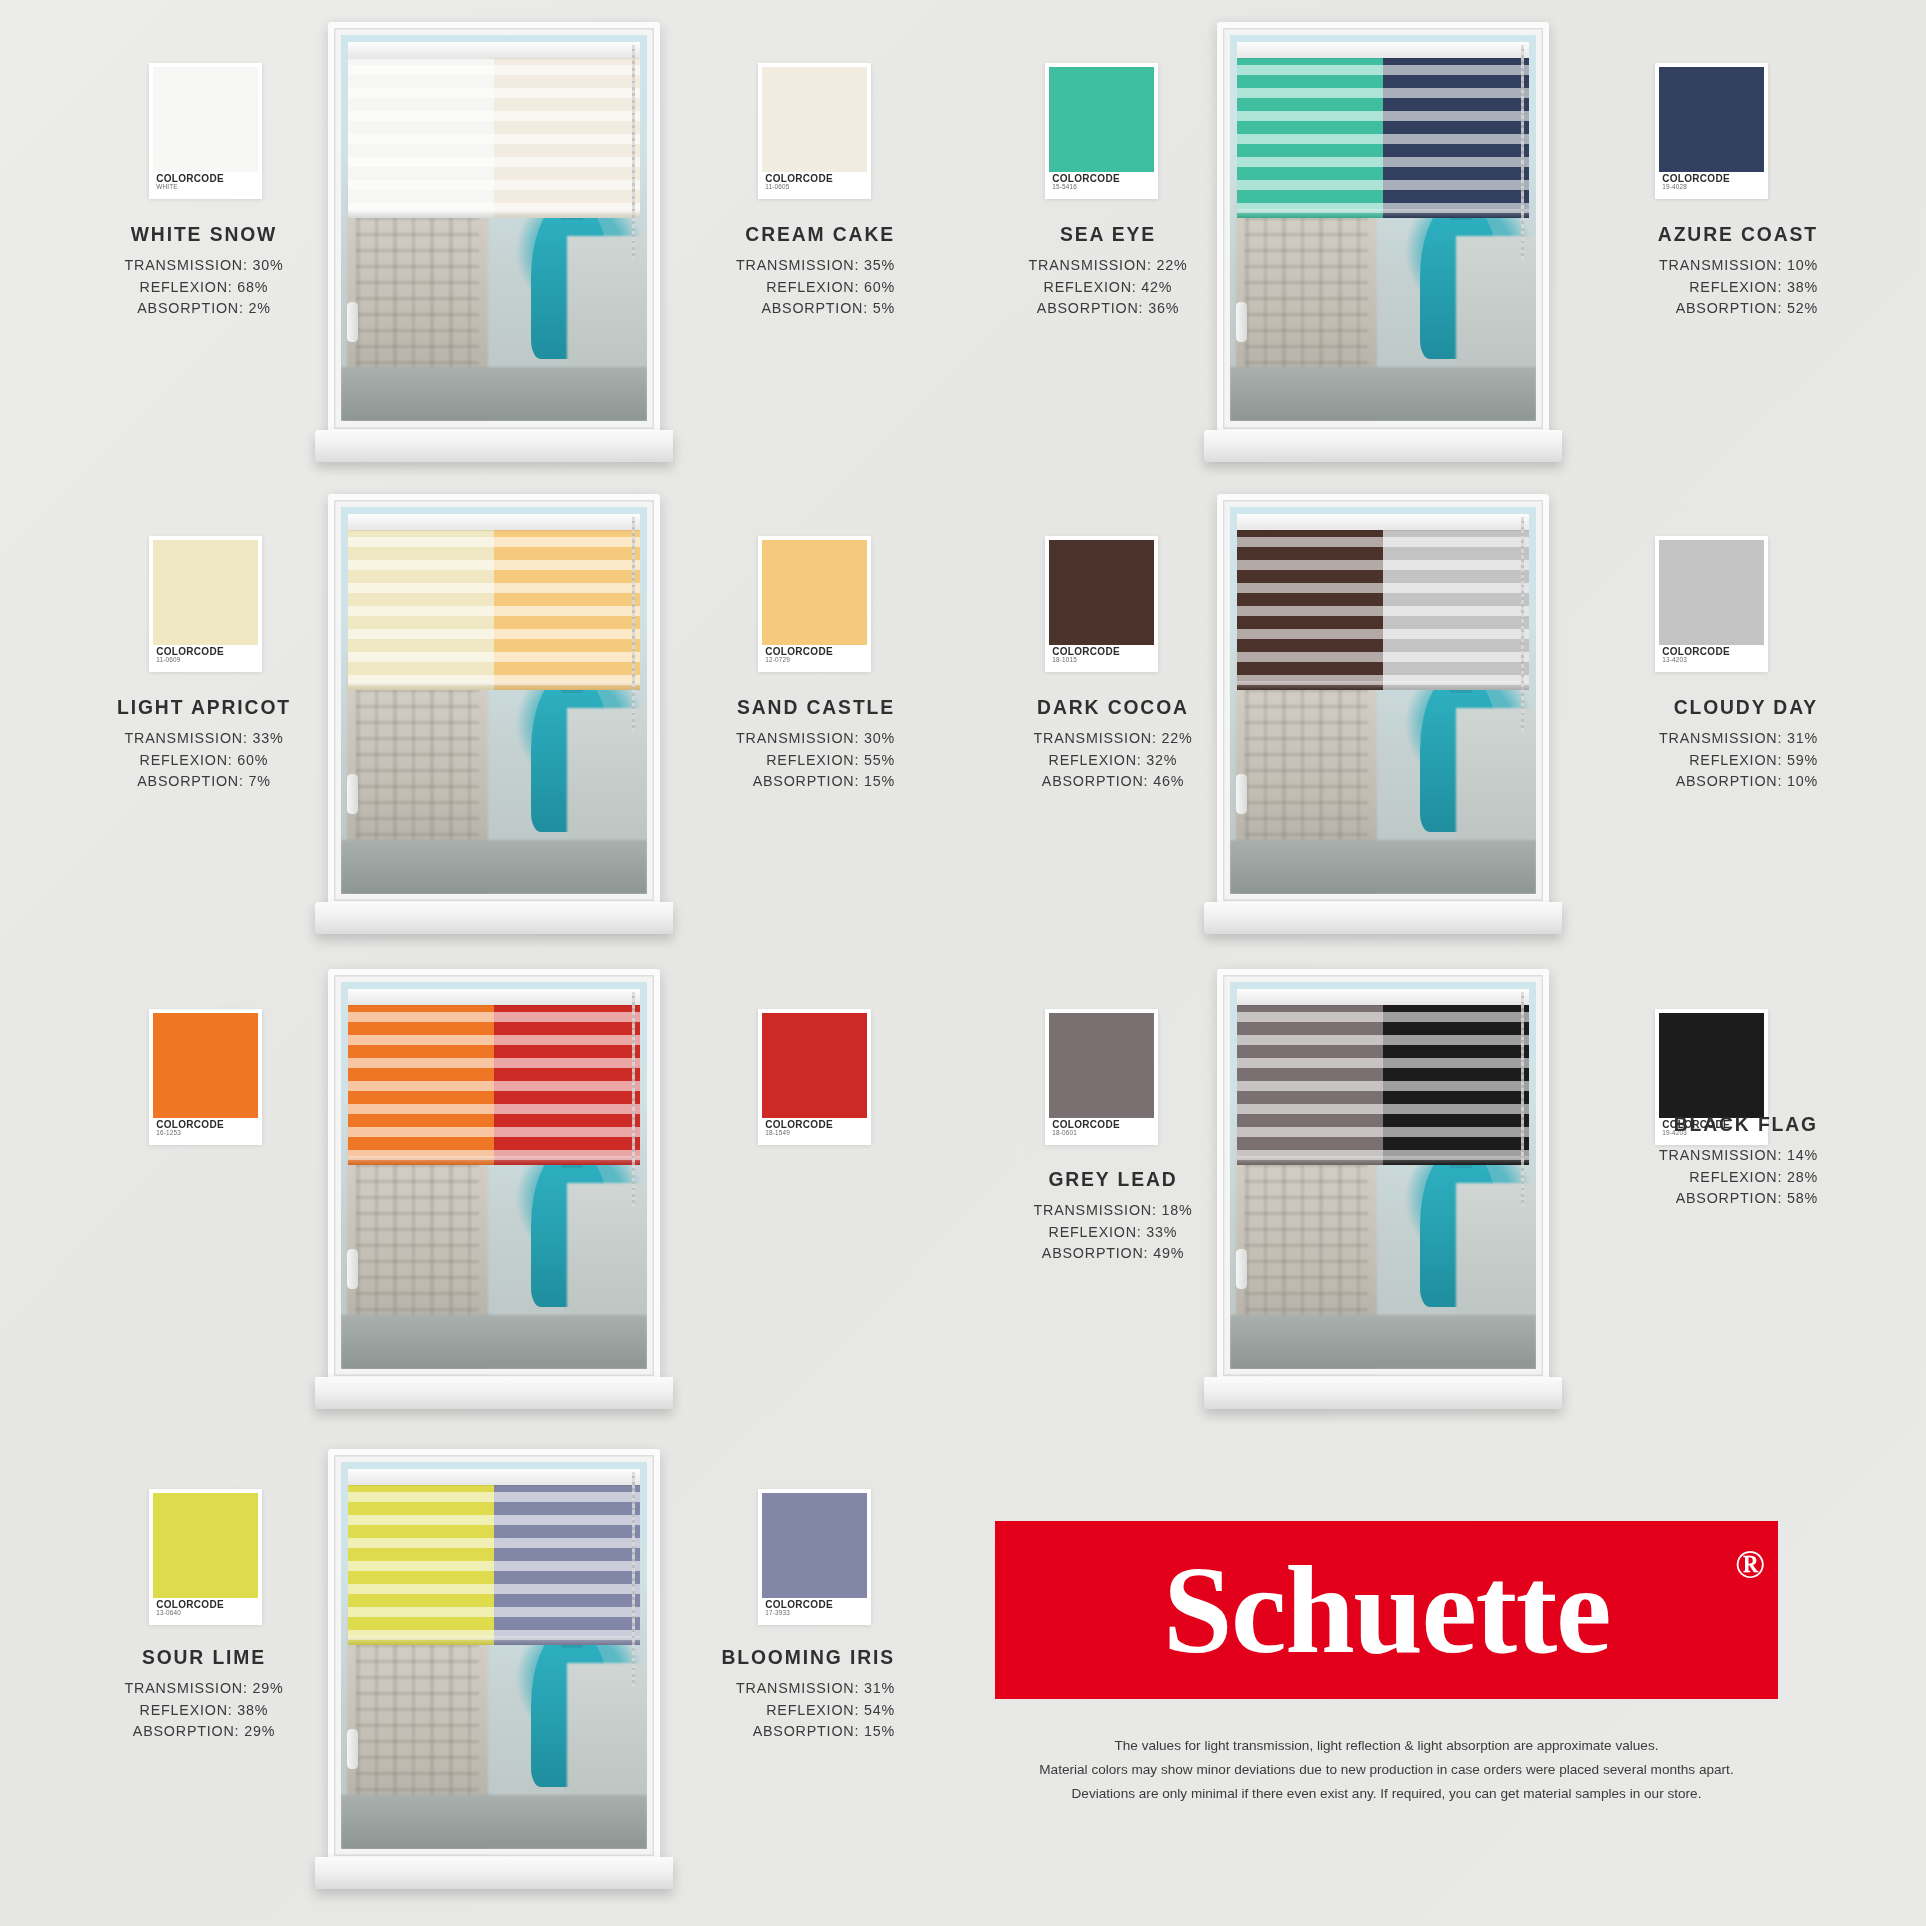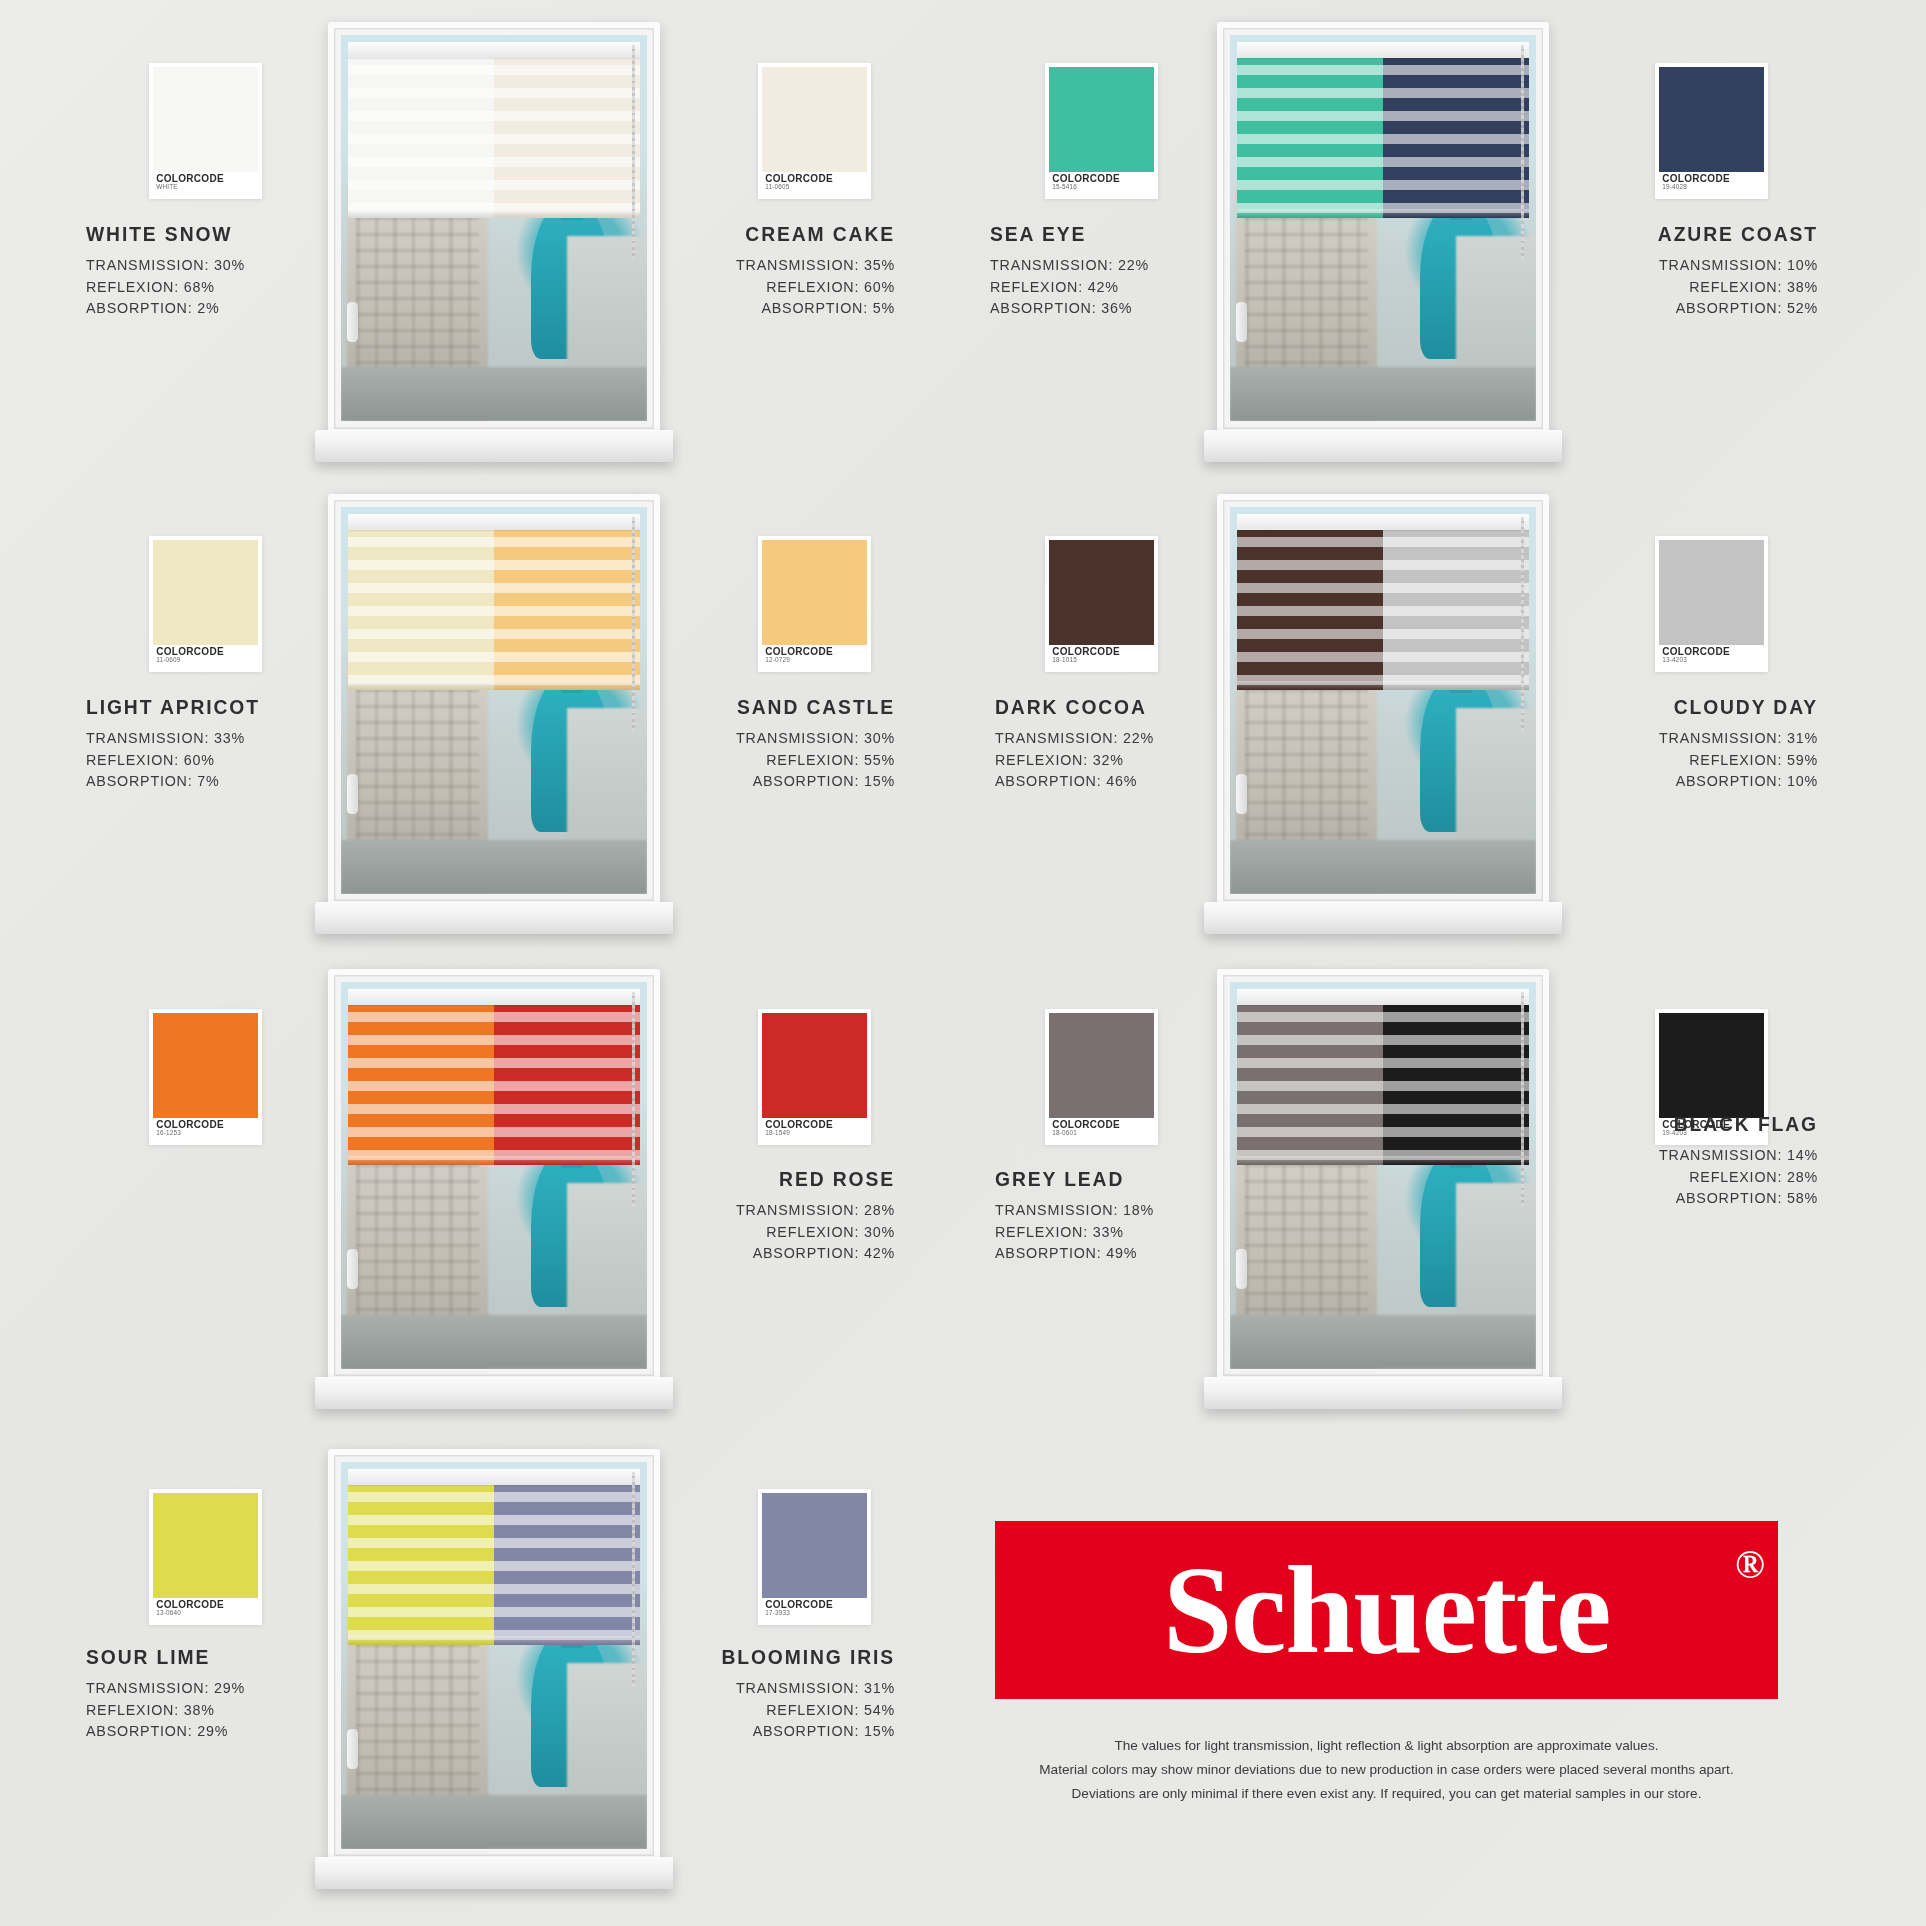--- a/index.html
+++ b/index.html
@@ -60,21 +60,21 @@
     margin-bottom: 9.3px;
     white-space: nowrap;
   }
   .info .line {
     font-size: 14.3px;
     letter-spacing: 0.8px;
     color: #3a3a3a;
     line-height: 21.5px;
     white-space: nowrap;
   }
-  .info.left .name, .info.left .line { text-align: left; }
+  .info.left .name, .info.left .line { text-align: center; }
   .info.right { text-align: right; }
   .info.right .name, .info.right .line { text-align: right; }
 
   
   .window {
     position: absolute;
     width: 358px; height: 444px;
   }
   .win-frame {
     position: absolute;
@@ -477,26 +477,20 @@
     </div>
   </div>
 
   <div class="swatch" style="left:758px; top:1009px;">
     <div class="chip" style="background:#cd2a26"></div>
     <div class="meta">
       <div class="cc">COLORCODE</div>
       <div class="code">18-1549</div>
     </div>
   </div>
-  <div class="info right" style="left:659px; top:1169px;">
-    <div class="name">RED ROSE</div>
-    <div class="line">TRANSMISSION: 28%</div>
-    <div class="line">REFLEXION: 30%</div>
-    <div class="line">ABSORPTION: 42%</div>
-  </div>
 
   <div class="swatch" style="left:1045px; top:1009px;">
     <div class="chip" style="background:#7b7071"></div>
     <div class="meta">
       <div class="cc">COLORCODE</div>
       <div class="code">18-0601</div>
     </div>
   </div>
   <div class="info left" style="left:995px; top:1169px;">
     <div class="name">GREY LEAD</div>

